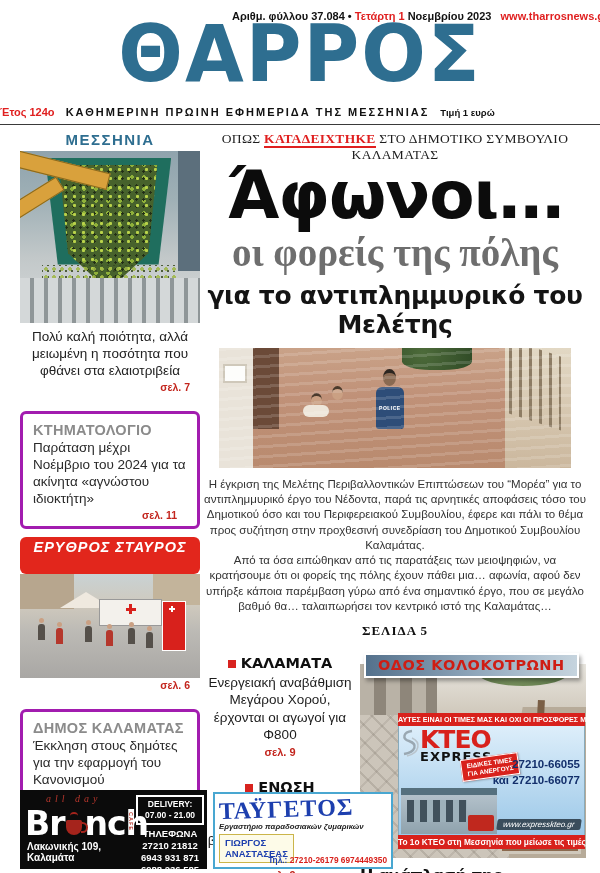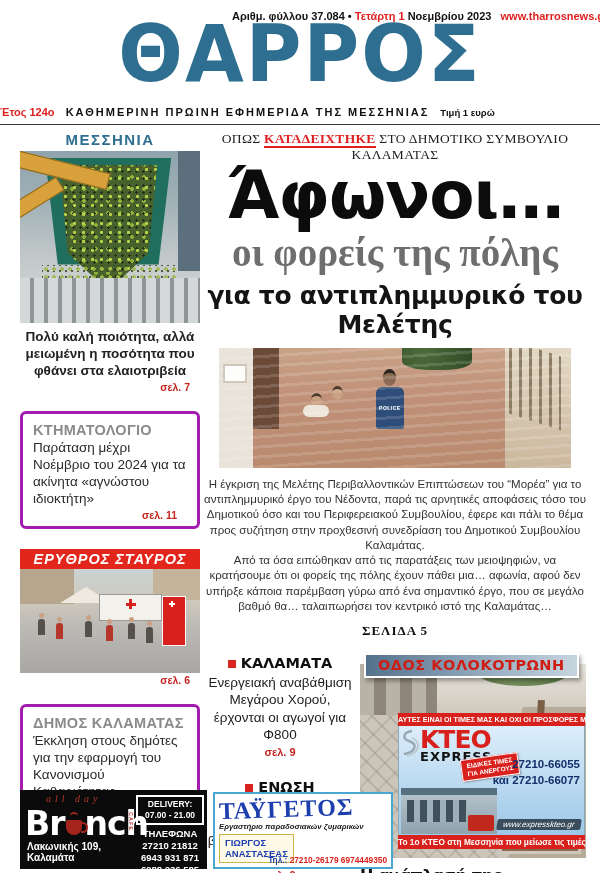--- a/index.html
+++ b/index.html
@@ -32,27 +32,27 @@
        clip-path:polygon(6% 0,94% 0,86% 78%,62% 100%,38% 100%,14% 78%);}
   .arm1,.arm2{position:absolute;background:#d9a13c;border:1px solid #8a6a1e;}
   .arm1{left:-6%;top:6%;width:55%;height:9%;transform:rotate(14deg);}
   .arm2{left:-10%;top:24%;width:34%;height:8%;transform:rotate(-32deg);}
   .machine-right{position:absolute;right:0;top:0;width:12%;height:70%;background:#5c6f7c;}
   .grate{position:absolute;bottom:0;left:0;right:0;height:26%;
        background:repeating-linear-gradient(90deg,#d4d8d9 0 10px,#8f9698 10px 14px);}
   .spill{position:absolute;bottom:20%;left:12%;width:76%;height:14%;
        background-image:radial-gradient(#9fb845 30%,transparent 31%),radial-gradient(#3a4a22 30%,transparent 31%);
        background-size:8px 8px,6px 6px;background-position:0 0,3px 3px;opacity:.85;}
-  .caption{font-size:13.5px;color:#222;text-align:center;line-height:1.25;margin-top:6px;font-weight:bold;}
+  .caption{font-size:13.5px;color:#222;text-align:center;line-height:1.25;margin-top:6px;}
   .pageref{color:#c3251d;font-size:10.5px;font-weight:bold;text-align:right;padding-right:10px;margin-top:1px;}
   .infobox{border:3px solid #a21caf;border-radius:6px;padding:8px 10px 5px;margin-top:18px;}
   .infobox .ib-head{color:#8b8b8b;font-size:14.5px;font-weight:bold;letter-spacing:.3px;}
   .infobox .ib-text{font-size:13.5px;color:#2a2a2a;line-height:1.28;margin-top:1px;}
   .redbanner{background:#e2261c;color:#fff;font-weight:bold;font-style:italic;font-size:14.5px;
-       text-align:center;padding:2px 0 2px;margin-top:20px;letter-spacing:1px;}
+       text-align:center;padding:2px 0 19px;margin-top:8px;letter-spacing:1px;border-radius:6px;}
   .rc-photo{height:104px;background:linear-gradient(180deg,#c9d2d4 0%,#cfc9bd 30%,#bcbab5 55%,#a9a7a4 100%);}
   .rc-bldg1{position:absolute;left:0;top:0;width:30%;height:34%;background:#b7a68e;}
   .rc-bldg2{position:absolute;right:0;top:0;width:26%;height:30%;background:#c3b49b;}
   .rc-umbrella{position:absolute;left:22%;top:18%;width:0;height:0;
        border-left:26px solid transparent;border-right:26px solid transparent;border-bottom:16px solid #efe9df;}
   .rc-van{position:absolute;left:44%;top:24%;width:34%;height:24%;background:#f3f1ec;border:1px solid #999;}
   .rc-van::after{content:"";position:absolute;left:42%;top:18%;width:10px;height:10px;
        background:linear-gradient(#d8211c,#d8211c) 50% 0/3px 100% no-repeat,linear-gradient(#d8211c,#d8211c) 0 50%/100% 3px no-repeat;}
   .rc-stand{position:absolute;right:8%;top:26%;width:12%;height:46%;background:#d8211c;border:1px solid #fff;}
   .rc-stand::after{content:"";position:absolute;left:30%;top:8%;width:6px;height:6px;

